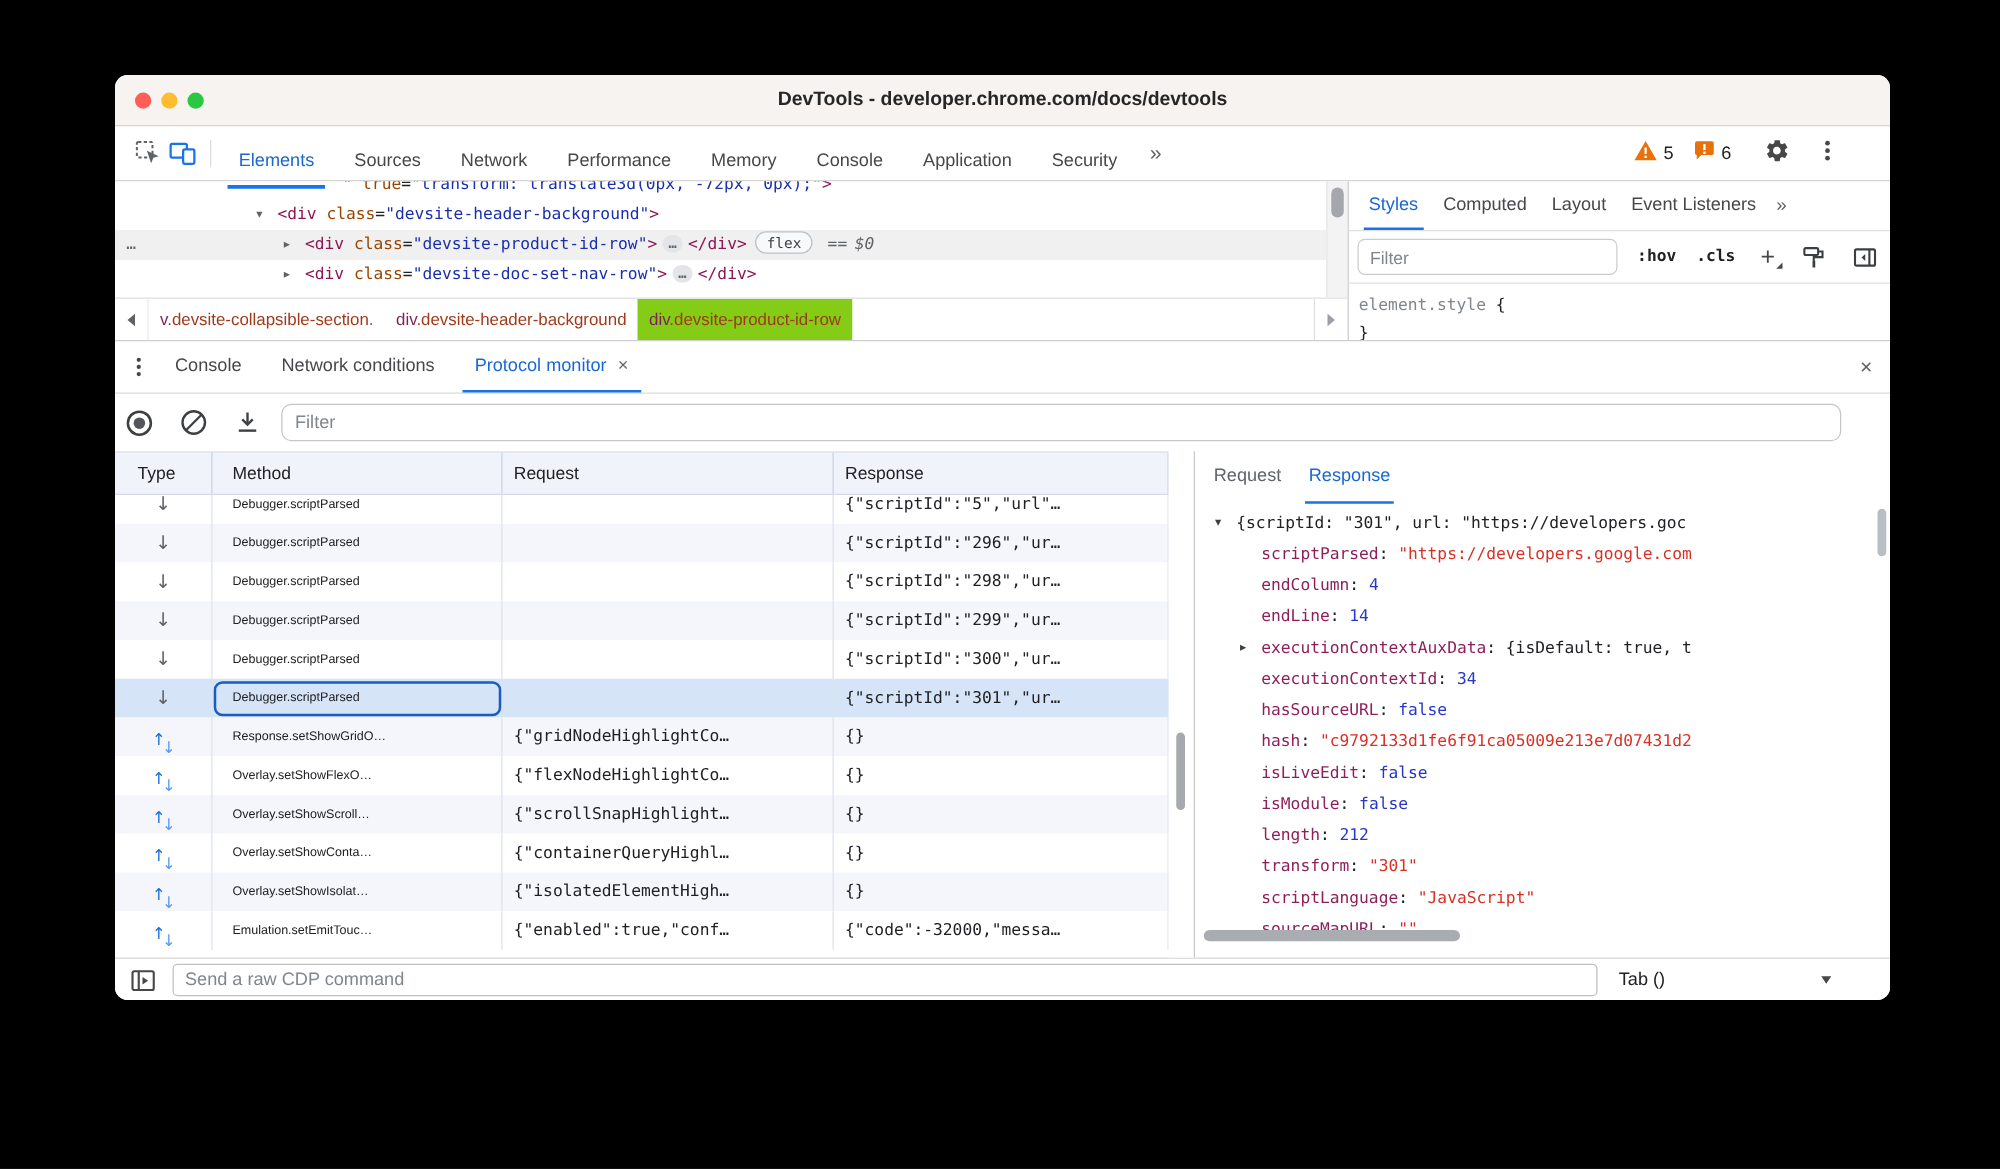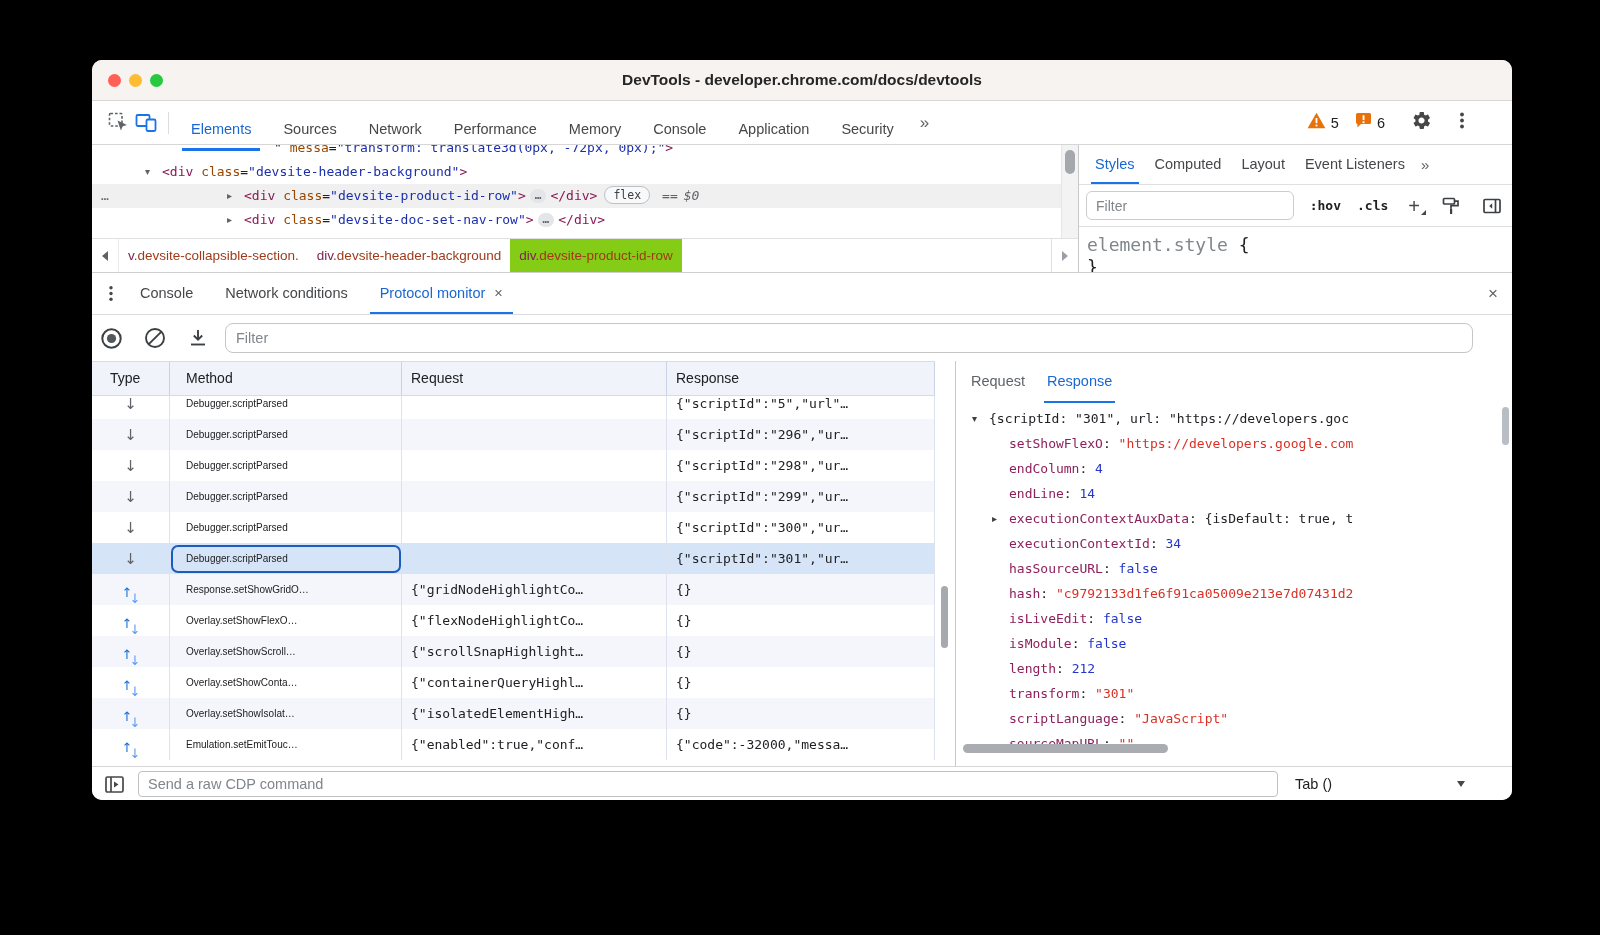--- a/index.html
+++ b/index.html
@@ -32,21 +32,21 @@
   .gap16 { width:16px; } .gap26 { width:26px; } .gap22 { width:22px; }
 
   
   .top-split { height:127px; flex:none; display:flex; }
   .elements-pane { flex:1; position:relative; overflow:hidden; }
   .code { position:absolute; left:0; top:0; right:17px; height:93px; overflow:hidden;
           font-family:"DejaVu Sans Mono", monospace; font-size:13px; line-height:24px; white-space:nowrap; }
   .code-line { position:relative; }
   .code-line.clip { margin-top:-9px; }
   .code-line.hl { background:#f0f0f0; }
-  .ind-a { padding-left:165px; } .ind-b { padding-left:53px; } .ind-c { padding-left:135px; }
+  .ind-a { padding-left:165px; } .ind-b { padding-left:113px; } .ind-c { padding-left:135px; }
   .arw { display:inline-block; width:17px; color:#5f6368; font-size:10px;
          font-family:"DejaVu Sans", sans-serif; vertical-align:1px; }
   .gutter { position:absolute; left:9px; top:0; color:#5f6368; letter-spacing:1px; }
   .tag { color:#8b1755; } .an { color:#994500; } .av { color:#1a2fae; } .pl { color:#202124; }
   .pill { display:inline-block; background:#e3e5e8; border-radius:8px; padding:0 5px; margin:0 4px;
           color:#5f6368; font-size:11px; line-height:14px; font-weight:bold; vertical-align:1px; }
   .badge { display:inline-block; border:1px solid #bdc1c6; background:#f8f9fa; border-radius:9px;
            padding:0 8px; margin:0 7px; color:#3c4043; font-size:11.5px; line-height:16px; vertical-align:1px; }
   .eq { color:#5f6368; margin-left:5px; } .eqi { color:#5f6368; font-style:italic; margin-left:6px; }
 
@@ -81,21 +81,21 @@
                     border-bottom:1px solid #e0e0e0; }
   .styles-toolbar input { width:221px; height:29px; border:1px solid #ccc; border-radius:6px;
                           padding:0 9px; font-size:14px; outline:none; color:#202124;
                           font-family:"Liberation Sans", sans-serif; }
   .styles-toolbar input::placeholder, .pm-toolbar input::placeholder, .bottom-bar input::placeholder { color:#80868b; }
   .tbtn { font-family:"DejaVu Sans Mono", monospace; font-size:13px; color:#202124; font-weight:bold; margin-left:16px; }
   .plus { position:relative; font-size:20px; color:#474747; margin-left:20px; line-height:20px; }
   .plus i { position:absolute; right:-6px; bottom:1px; width:0; height:0;
             border-left:5px solid transparent; border-bottom:5px solid #474747; }
   .s-icon { margin-left:21px; display:inline-flex; }
-  .style-rule { padding:7px 0 0 8px; font-family:"DejaVu Sans Mono", monospace; font-size:18px; line-height:22px; }
+  .style-rule { padding:7px 0 0 8px; font-family:"DejaVu Sans Mono", monospace; font-size:13px; line-height:22px; }
   .style-rule .sel { color:#80868b; } .style-rule .brace { color:#202124; }
 
   
   .drawer { flex:1; border-top:1px solid #cfcfcf; display:flex; flex-direction:column; background:#fff; }
   .drawer-tabbar { height:42px; flex:none; display:flex; align-items:center; border-bottom:1px solid #dadce0;
                    padding:0 14px 0 6px; }
   .drawer-tabs { display:flex; height:100%; }
   .dtab { padding:0 16px; line-height:41px; font-size:14.5px; color:#46474a; position:relative; white-space:nowrap; }
   .dtab.active { color:#1967d2; }
   .dtab.active::after { content:""; position:absolute; left:6px; right:6px; bottom:0; height:2.5px; background:#1a73e8; }
@@ -233,21 +233,21 @@
             <circle cx="8" cy="9.5" r="1.9" fill="#474747"></circle>
             <circle cx="8" cy="15.5" r="1.9" fill="#474747"></circle>
           </svg>
       </span>
     </div>
   </div>
 
   <div class="top-split">
     <div class="elements-pane">
       <div class="code">
-          <div class="code-line ind-a clip"><span class="arw"></span><span class="pl">" </span><span class="an">messa</span><span class="pl">=</span><span class="av">"transform: translate3d(0px, -72px, 0px);"</span><span class="tag">&gt;</span></div>
+          <div class="code-line ind-a clip"><span class="arw"></span><span class="pl">" </span><span class="an">true</span><span class="pl">=</span><span class="av">"transform: translate3d(0px, -72px, 0px);"</span><span class="tag">&gt;</span></div>
           <div class="code-line ind-b"><span class="arw">▾</span><span class="tag">&lt;div</span><span class="an"> class</span><span class="pl">=</span><span class="av">"devsite-header-background"</span><span class="tag">&gt;</span></div>
           <div class="code-line ind-c hl"><span class="gutter">…</span><span class="arw">▸</span><span class="tag">&lt;div</span><span class="an"> class</span><span class="pl">=</span><span class="av">"devsite-product-id-row"</span><span class="tag">&gt;</span><span class="pill">…</span><span class="tag">&lt;/div&gt;</span><span class="badge">flex</span><span class="eq">==</span><span class="eqi">$0</span></div>
           <div class="code-line ind-c"><span class="arw">▸</span><span class="tag">&lt;div</span><span class="an"> class</span><span class="pl">=</span><span class="av">"devsite-doc-set-nav-row"</span><span class="tag">&gt;</span><span class="pill">…</span><span class="tag">&lt;/div&gt;</span></div>
         </div>
       <div class="el-scrollbar">
         <div class="el-thumb"></div>
       </div>
       <div class="crumbs-bar">
         <span class="crumb-nav left">
             <i class="tri-l"></i>
@@ -427,21 +427,21 @@
       <div class="pm-gap">
         <div class="pm-vthumb"></div>
       </div>
       <div class="pm-detail">
         <div class="detail-tabs">
             <div class="dtab2">Request</div>
             <div class="dtab2 active">Response</div>
           </div>
         <div class="tree">
             <div class="tree-line lv0"><span class="arw2">▾</span><span class="v-root">{scriptId: "301", url: "https://developers.goc</span></div>
-            <div class="tree-line lv1"><span class="arw2"></span><span class="k">setShowFlexO</span><span class="v-root">: </span><span class="v-str">"https://developers.google.com</span></div>
+            <div class="tree-line lv1"><span class="arw2"></span><span class="k">scriptParsed</span><span class="v-root">: </span><span class="v-str">"https://developers.google.com</span></div>
             <div class="tree-line lv1"><span class="arw2"></span><span class="k">endColumn</span><span class="v-root">: </span><span class="v-num">4</span></div>
             <div class="tree-line lv1"><span class="arw2"></span><span class="k">endLine</span><span class="v-root">: </span><span class="v-num">14</span></div>
             <div class="tree-line lv1"><span class="arw2">▸</span><span class="k">executionContextAuxData</span><span class="v-root">: </span><span class="v-preview">{isDefault: true, t</span></div>
             <div class="tree-line lv1"><span class="arw2"></span><span class="k">executionContextId</span><span class="v-root">: </span><span class="v-num">34</span></div>
             <div class="tree-line lv1"><span class="arw2"></span><span class="k">hasSourceURL</span><span class="v-root">: </span><span class="v-bool">false</span></div>
             <div class="tree-line lv1"><span class="arw2"></span><span class="k">hash</span><span class="v-root">: </span><span class="v-str">"c9792133d1fe6f91ca05009e213e7d07431d2</span></div>
             <div class="tree-line lv1"><span class="arw2"></span><span class="k">isLiveEdit</span><span class="v-root">: </span><span class="v-bool">false</span></div>
             <div class="tree-line lv1"><span class="arw2"></span><span class="k">isModule</span><span class="v-root">: </span><span class="v-bool">false</span></div>
             <div class="tree-line lv1"><span class="arw2"></span><span class="k">length</span><span class="v-root">: </span><span class="v-num">212</span></div>
             <div class="tree-line lv1"><span class="arw2"></span><span class="k">transform</span><span class="v-root">: </span><span class="v-str">"301"</span></div>

